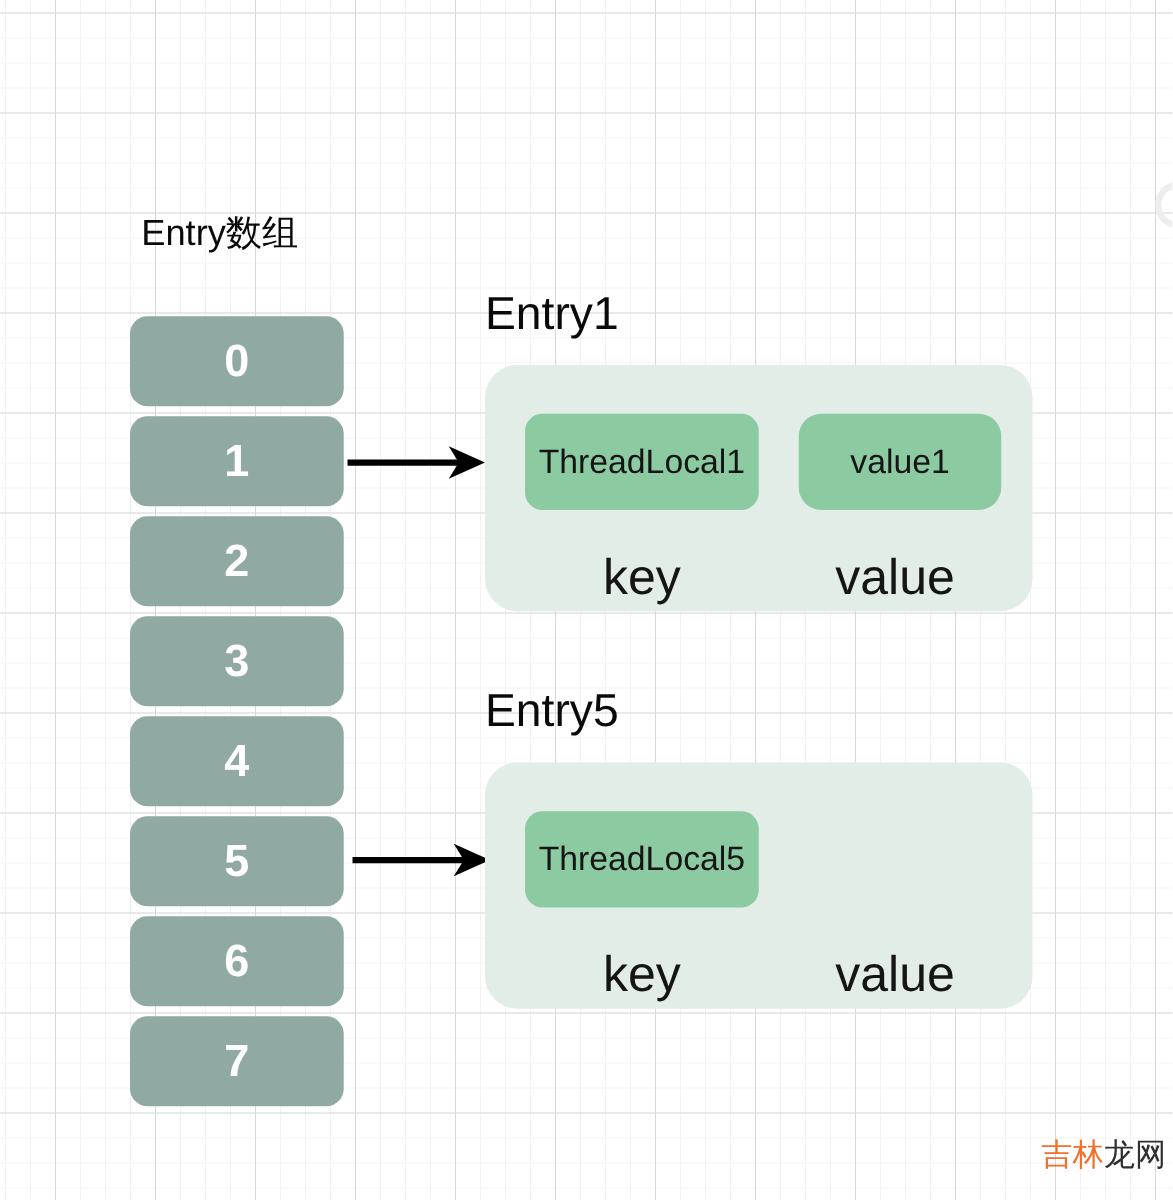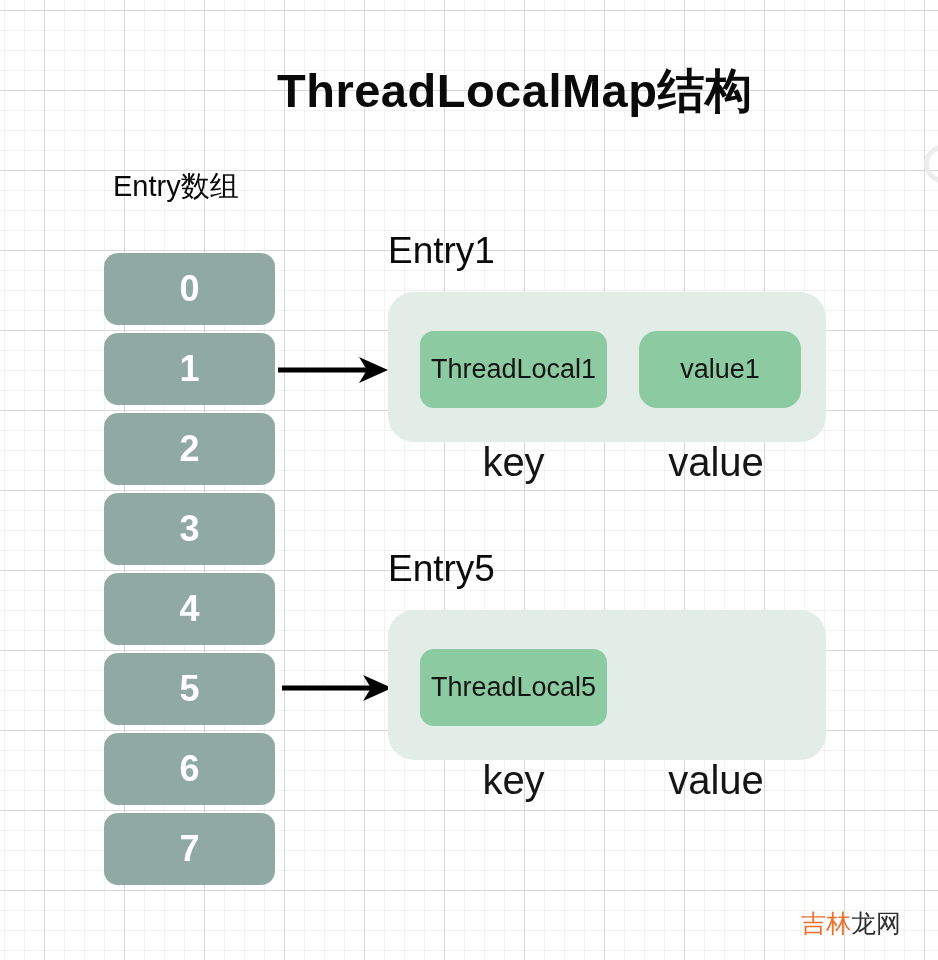--- a/index.html
+++ b/index.html
@@ -75,21 +75,21 @@
     font-size: 37px;
     font-weight: 500;
     color: #0a0a0a;
     white-space: nowrap;
   }
   .entry-card {
     position: absolute;
     left: 0;
     top: 0;
     width: 438px;
-    height: 150px;
+    height: 197px;
     border-radius: 26px;
     background: var(--entry-container, #e2ede7);
   }
   .inner-box {
     position: absolute;
     top: 39px;
     height: 77px;
     border-radius: 14px;
     background: var(--entry-inner, #8ccaa2);
     display: flex;
@@ -111,38 +111,37 @@
   }
   .kv-key   { left: 32px;  width: 187px; }
   .kv-value { left: 247px; width: 162px; }
   .watermark {
     position: absolute;
     left: 801px;
     top: 907px;
     font-size: 25px;
     white-space: nowrap;
   }
-  .wm-hi   { color: var(--watermark-highlight, #f0712f); }
+  .wm-hi   { color: var(--watermark-highlight, #f0712f); margin-left: 32px; }
   .wm-rest { color: var(--watermark-rest, #2f2f2f); }
   .faint-circle {
     position: absolute;
     left: 924px;
     top: 145px;
     width: 28px;
     height: 28px;
     border: 5px solid #ededed;
     border-radius: 50%;
   }
 </style>
 </head>
 <body>
 
 <div id="canvas">
 
-  <div class="page-title">ThreadLocalMap结构</div>
 
   <div class="array-label">Entry数组</div>
 
   <div class="slot" style="top:253px">0</div>
   <div class="slot" style="top:333px">1</div>
   <div class="slot" style="top:413px">2</div>
   <div class="slot" style="top:493px">3</div>
   <div class="slot" style="top:573px">4</div>
   <div class="slot" style="top:653px">5</div>
   <div class="slot" style="top:733px">6</div>

